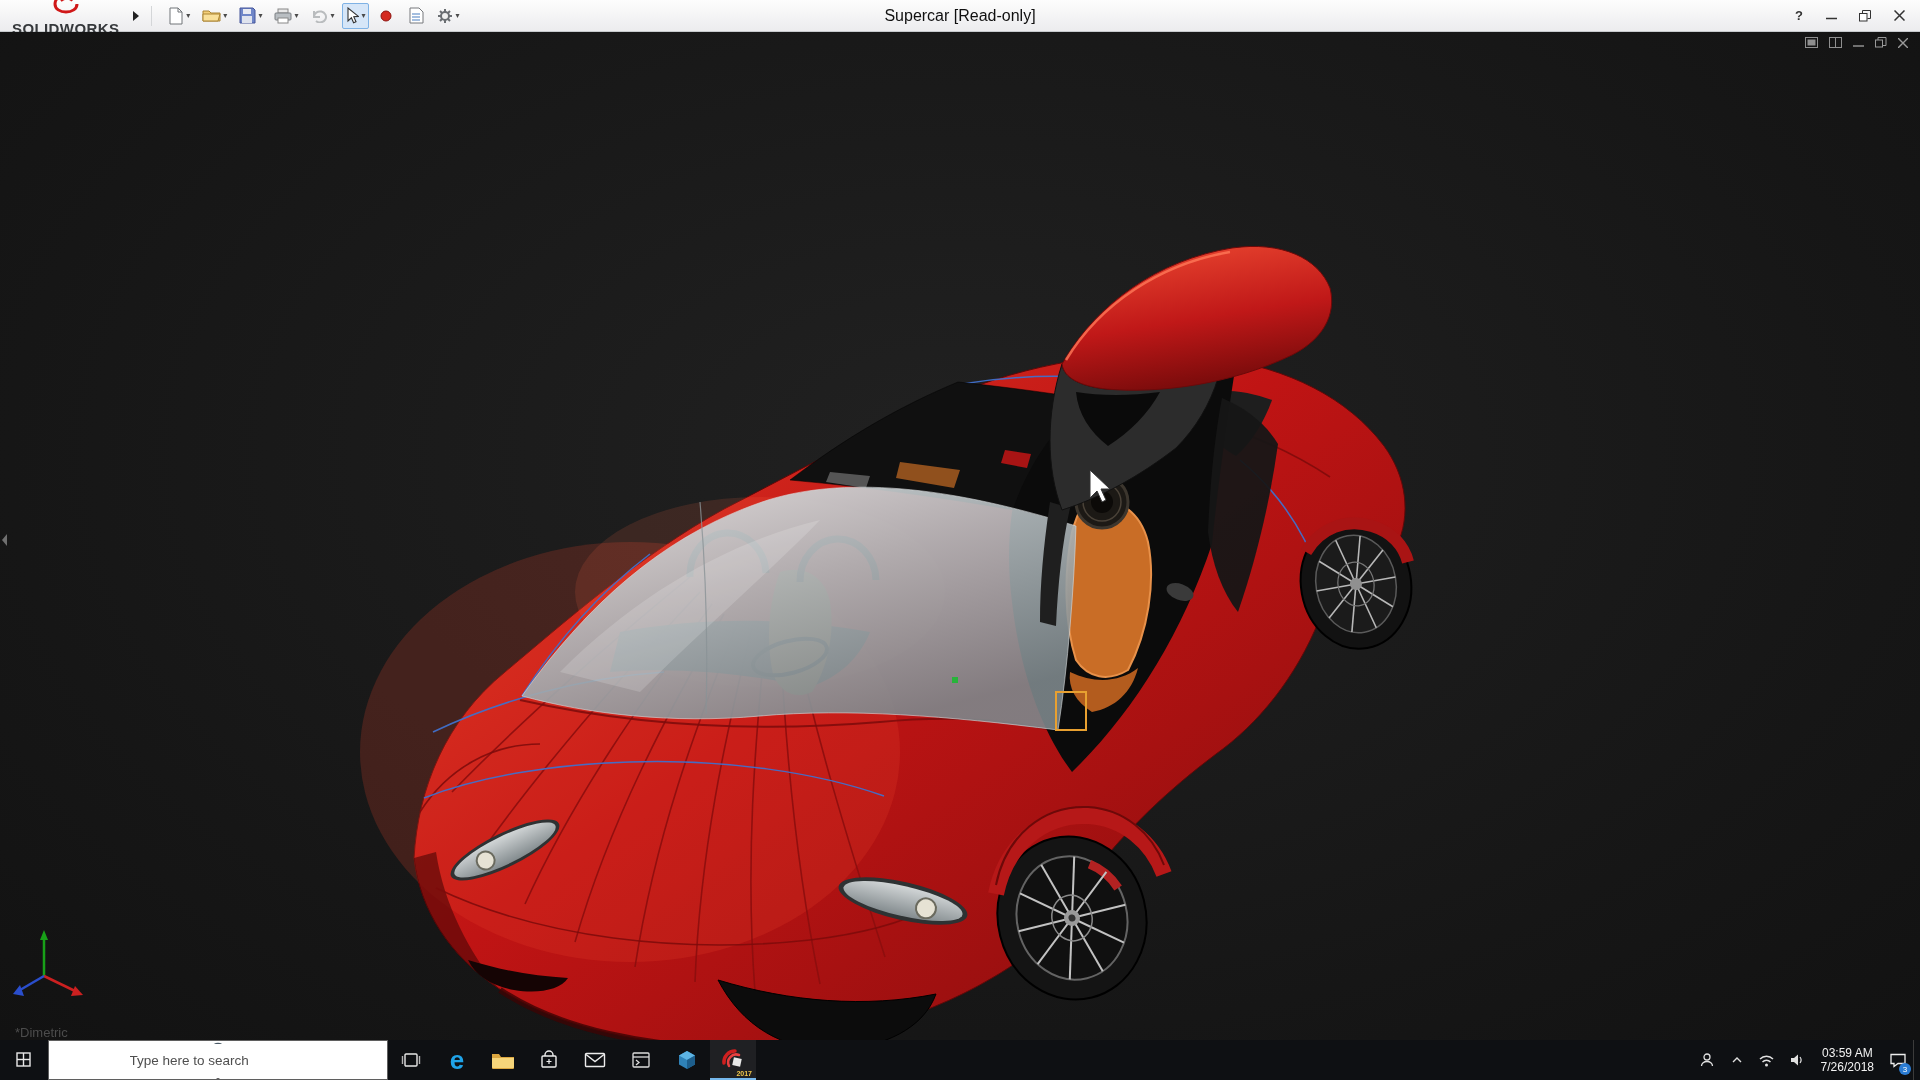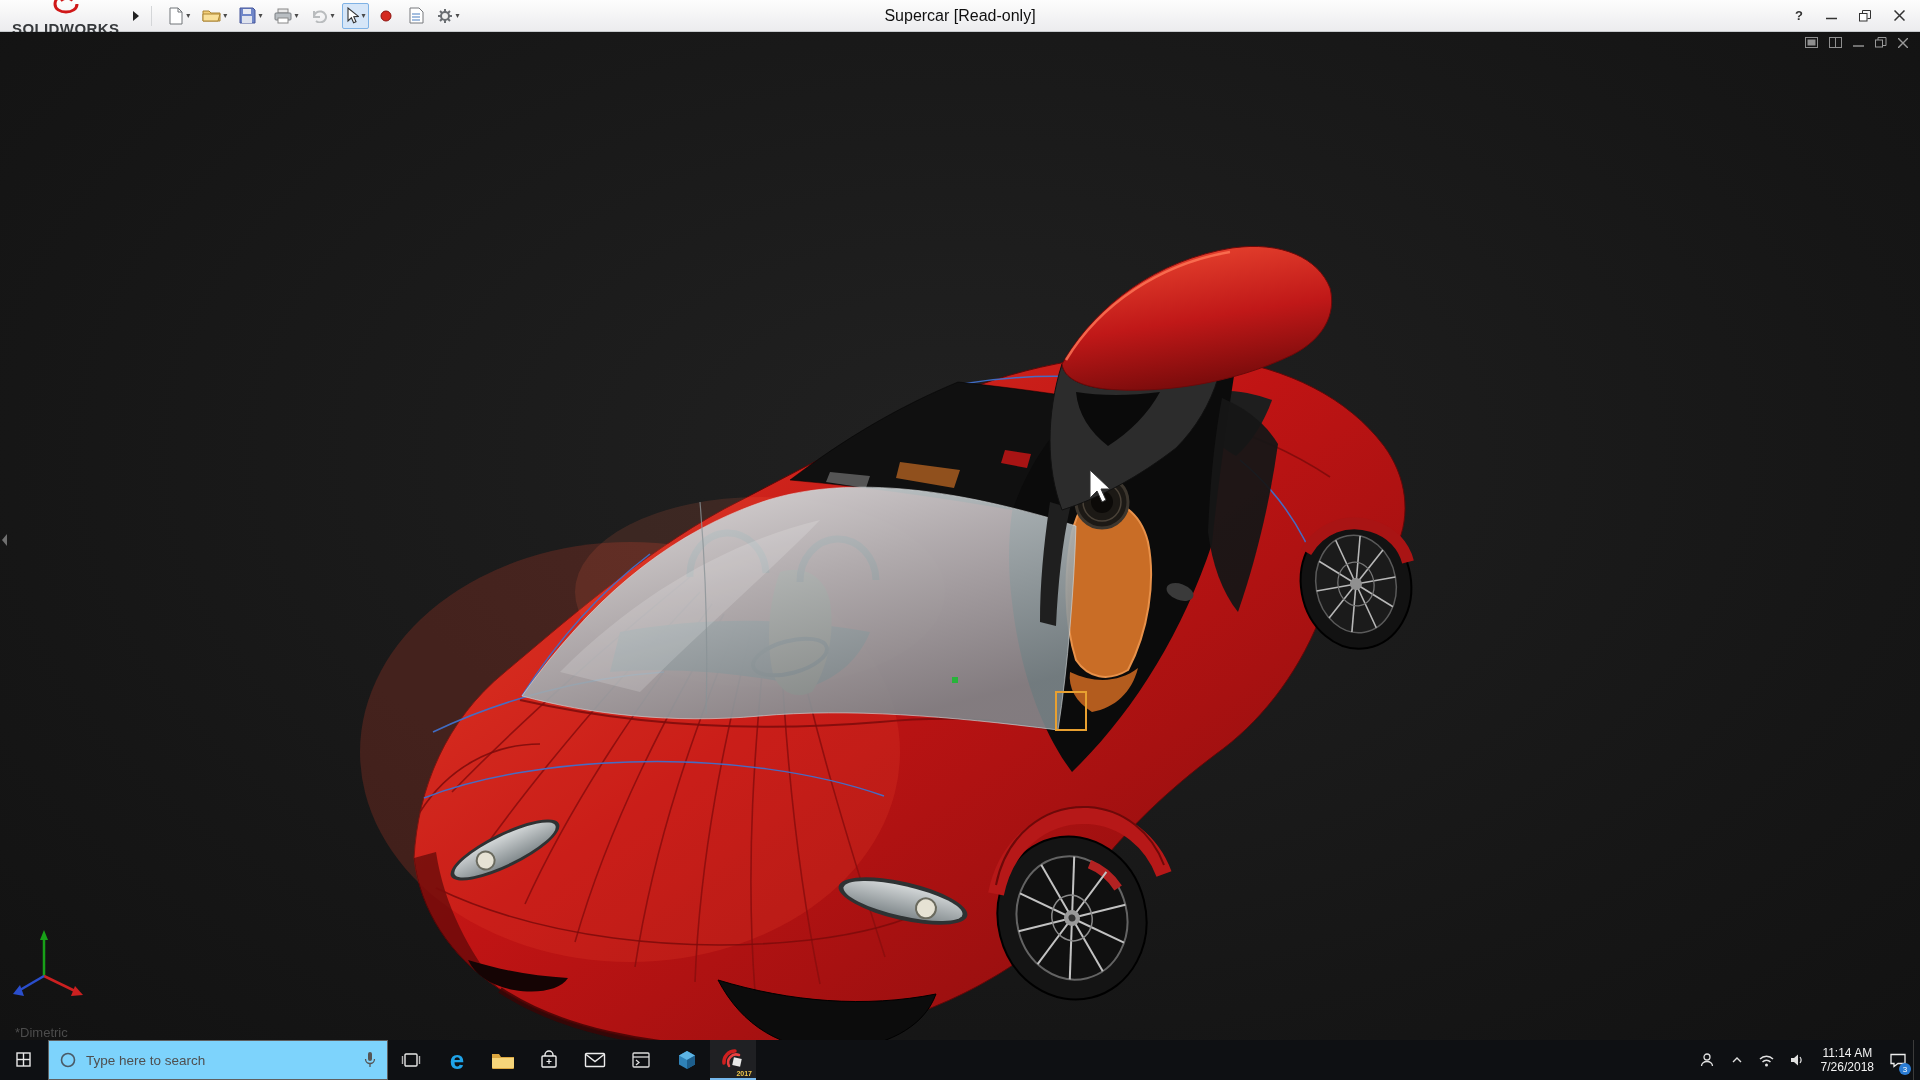--- a/index.html
+++ b/index.html
@@ -33,22 +33,22 @@
   .vp-controls { position:absolute; top:5px; right:12px; display:flex; gap:11px; align-items:center; }
   .vp-controls > div { display:flex; align-items:center; justify-content:center; }
   .view-label { position:absolute; left:15px; bottom:0px; font-size:13px; color:#4c4c4c; }
   .left-flyout { position:absolute; left:0; top:500px; }
 
   
   .taskbar { height:40px; background:#0e1013; display:flex; align-items:stretch; color:#e8e8e8; }
   .tb-item { width:46px; display:flex; align-items:center; justify-content:center; position:relative; }
   .tb-item.start { width:48px; }
   .tb-item.app-active { background:rgba(255,255,255,.07); box-shadow:inset 0 -2px 0 #76b9ed; }
-  .search-box { width:340px; background:#7dd3fc; border:1px solid #5f5f5f; display:flex;
-                align-items:center; gap:9px; padding:0 10px; }
+  .search-box { width:340px; background:#ffffff; border:1px solid #5f5f5f; display:flex;
+                align-items:center; gap:9px; padding:0 10px;flex-direction:column; }
   .search-box input { border:none; outline:none; flex:1; font-size:13.5px; color:#333;
                       background:transparent; font-family:"Liberation Sans",sans-serif; }
   .search-box input::placeholder { color:#4f4f4f; }
   .edge-e { font-size:26px; font-weight:bold; color:#1fa3e8; line-height:1; }
   .sw-badge { position:absolute; right:4px; bottom:3px; font-size:7px; font-weight:bold; color:#f2c84b; }
   .tray { margin-left:auto; display:flex; align-items:stretch; }
   .tray-item { width:30px; display:flex; align-items:center; justify-content:center; position:relative; }
   .clock { display:flex; flex-direction:column; justify-content:center; text-align:center;
            font-size:12px; line-height:14px; padding:0 9px; color:#f2f2f2; }
   .badge { position:absolute; right:2px; bottom:5px; background:#2b7cd3; color:#fff; font-size:8px;
@@ -503,21 +503,21 @@
         <circle cx="8.5" cy="12" r="1.5" fill="#e0e0e0"></circle>
       </svg>
     </div>
     <div class="tray-item">
       <svg width="16" height="16">
         <path d="M2,6 h3 l4,-3.5 v11 L5,10 H2 z" fill="#e0e0e0"></path>
         <path d="M11,5 a5,5 0 0 1 0,6" fill="none" stroke="#e0e0e0" stroke-width="1.2"></path>
       </svg>
     </div>
     <div class="clock">
-      <span>11:14 AM</span>
+      <span>03:59 AM</span>
       <span>7/26/2018</span>
     </div>
     <div class="tray-item">
       <svg width="18" height="18">
         <path d="M2,3.5 h14 v9 h-7 l-4,3 v-3 h-3 z" fill="none" stroke="#ededed" stroke-width="1.3"></path>
       </svg>
       <span class="badge">3</span>
     </div>
     <div class="show-desktop"></div>
   </div>

